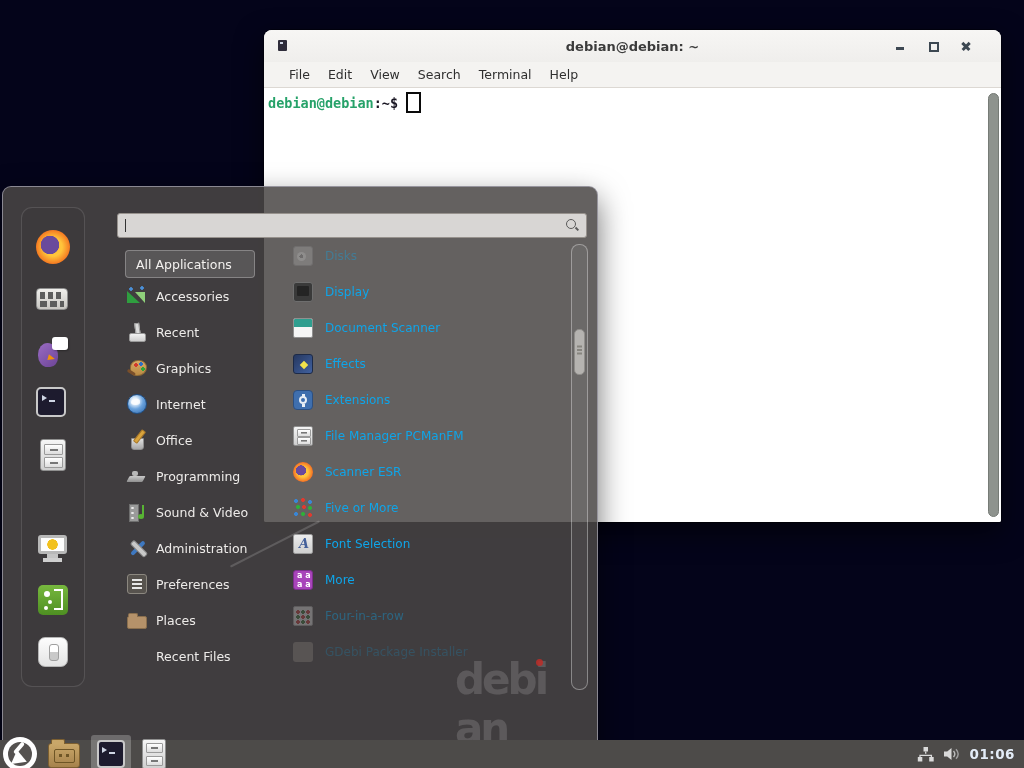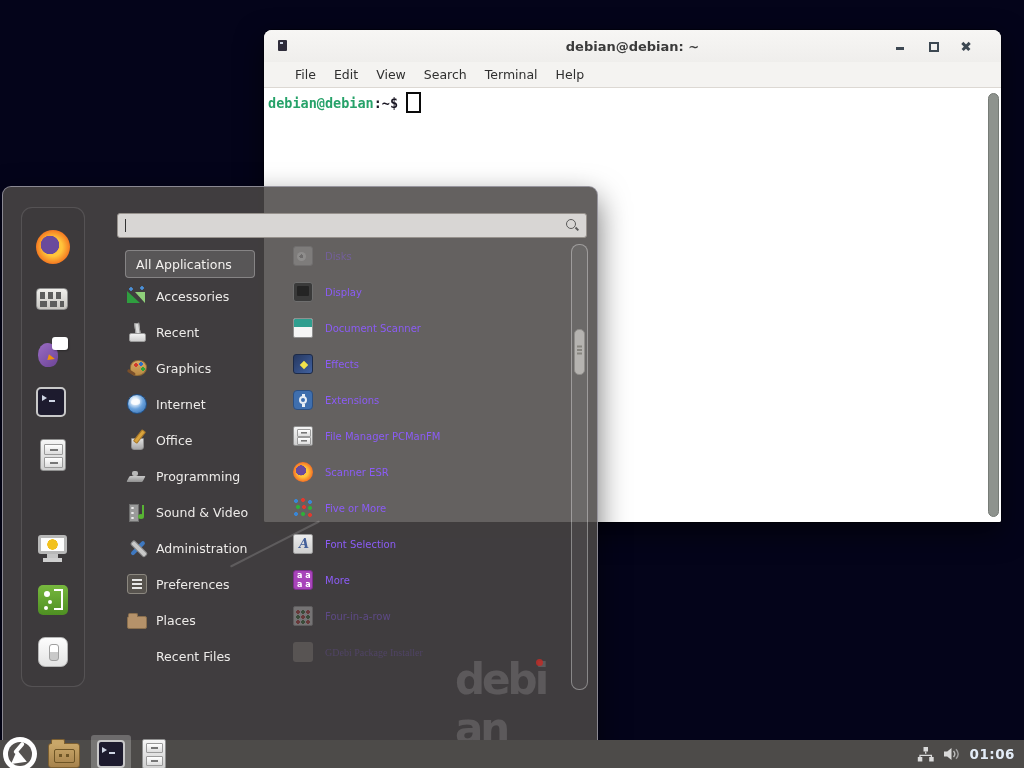--- a/index.html
+++ b/index.html
@@ -18,21 +18,21 @@
   .term-title{font-size:13px;font-weight:bold;color:#3b3b3b;}
   .title-mini-icon{position:absolute;left:14px;top:10px;width:9px;height:11px;background:#2e2c3a;border-radius:1px;}
   .title-mini-icon::after{content:"";position:absolute;left:2px;top:2px;width:3px;height:2px;background:#cfd6e4;}
   .wc{position:absolute;top:9px;width:14px;height:14px;cursor:default;}
   .wc-min{right:94px;}  .wc-max{right:61px;}  .wc-close{right:28px;}
   .wc-min::after{content:"";position:absolute;left:3px;top:8px;width:8px;height:2.5px;background:#3d4852;}
   .wc-max::after{content:"";position:absolute;left:3px;top:3px;width:6px;height:6px;border:2px solid #3d4852;}
   .wc-close::before,.wc-close::after{content:"";position:absolute;left:2px;top:6px;width:10px;height:2.5px;background:#3d4852;}
   .wc-close::before{transform:rotate(45deg);} .wc-close::after{transform:rotate(-45deg);}
   .term-menubar{height:25px;background:#f4f3f1;border-bottom:1px solid #dcd8d3;
-    display:flex;align-items:center;padding-left:22px;}
+    display:flex;align-items:center;padding-left:16px;}
   .term-menubar .mitem{font-size:12.5px;color:#2f2f2f;padding:0 9px;line-height:25px;}
   .term-body{position:relative;height:434px;background:#fff;border-radius:0 0 2px 2px;}
   .prompt-line{position:absolute;left:4px;top:4px;font-family:"DejaVu Sans Mono",monospace;
     font-weight:bold;font-size:13.5px;white-space:pre;display:flex;align-items:center;}
   .prompt-user{color:#26a269;} .prompt-rest{color:#171421;}
   .term-cursor{display:inline-block;width:11px;height:17px;border:2px solid #0a0a0a;margin-left:8px;background:#fff;}
   .term-scroll{position:absolute;right:2px;top:5px;bottom:5px;width:11px;}
   .term-thumb{position:absolute;left:0;top:0;width:11px;height:100%;background:#8e938e;
     border:1px solid #767b76;border-radius:6px;box-sizing:border-box;}
 
@@ -64,23 +64,23 @@
   .all-apps-btn{position:absolute;left:122px;top:63px;width:130px;height:28px;box-sizing:border-box;
     background:rgba(255,255,255,.13);border:1px solid rgba(255,255,255,.28);border-radius:4px;
     display:flex;align-items:center;padding-left:10px;font-size:12.5px;color:#f3f1ef;}
 
   .cat-list{position:absolute;left:122px;top:91px;width:158px;}
   .cat-row{height:36px;display:flex;align-items:center;gap:9px;padding-left:2px;}
   .cat-label{font-size:12.5px;color:#edebe9;}
 
   .app-list{position:absolute;left:284px;top:51px;width:282px;}
   .app-row{height:36px;display:flex;align-items:center;gap:12px;padding-left:6px;}
-  .app-label{font-size:10px;color:#8b5cf6;}
+  .app-label{font-size:12px;color:#0ea5e9;}
   .dim{opacity:.38;}
-  .dim2{opacity:.20;font-family:Liberation Serif, serif;}
+  .dim2{opacity:.20;}
 
   .menu-scroll{position:absolute;left:568px;top:57px;width:17px;height:446px;box-sizing:border-box;
     border:1px solid rgba(235,235,235,.4);border-radius:8px;background:rgba(255,255,255,.05);}
   .menu-thumb{position:absolute;left:2px;top:84px;width:11px;height:46px;background:#b5b3b0;
     border-radius:5px;border:1px solid #8f8d8a;box-sizing:border-box;}
   .menu-thumb::after{content:"";position:absolute;left:2px;top:19px;width:5px;height:1.6px;background:#87857f;
     box-shadow:0 3.5px 0 #87857f,0 -3.5px 0 #87857f;}
 
   
   .ic{position:relative;width:20px;height:20px;flex:none;display:inline-block;}

